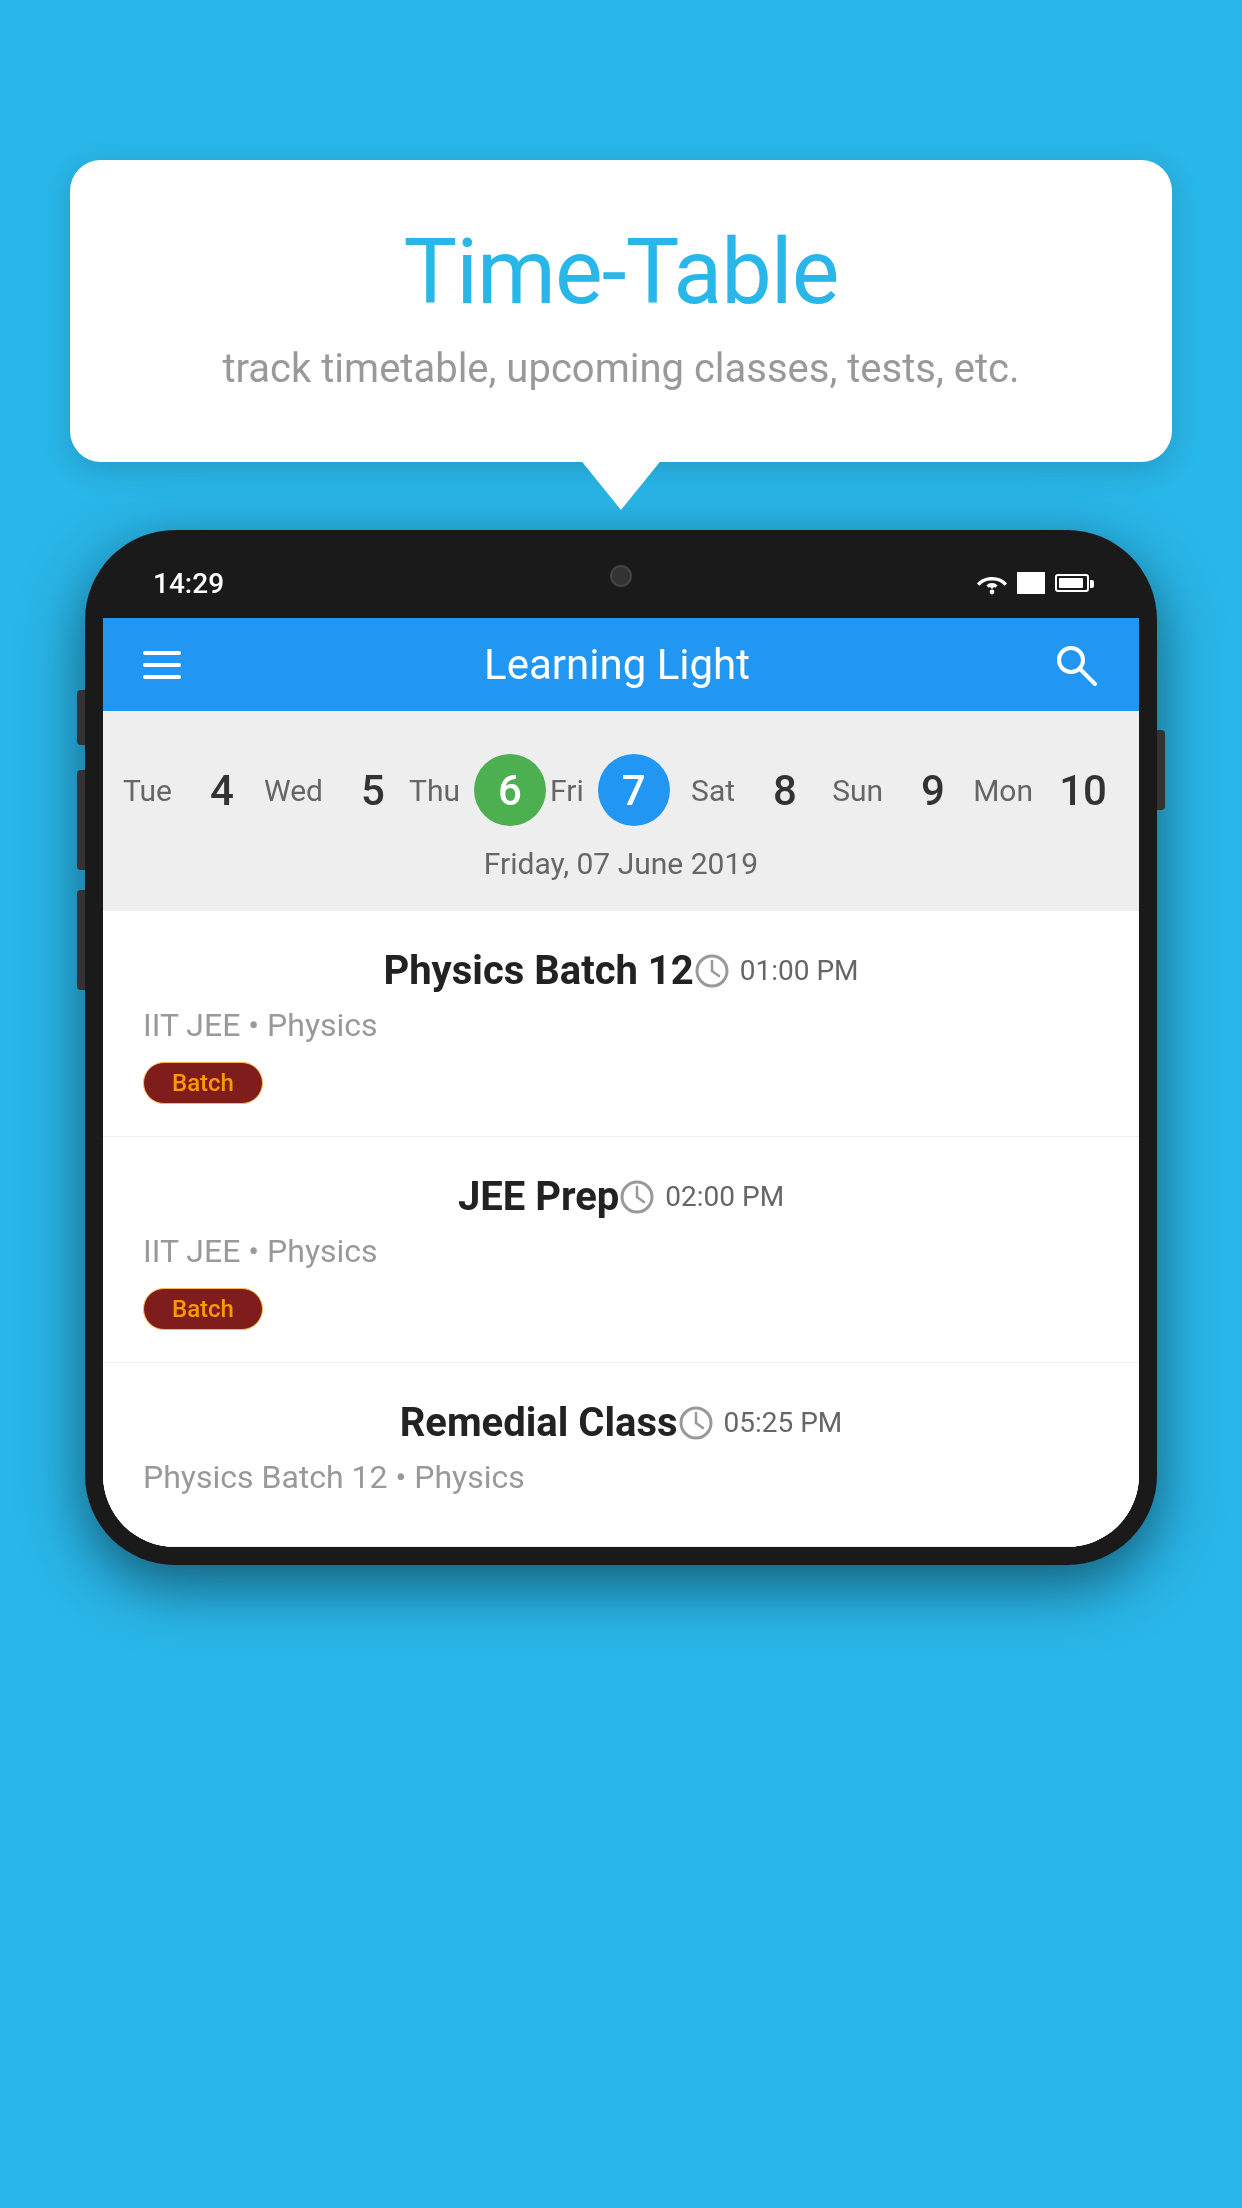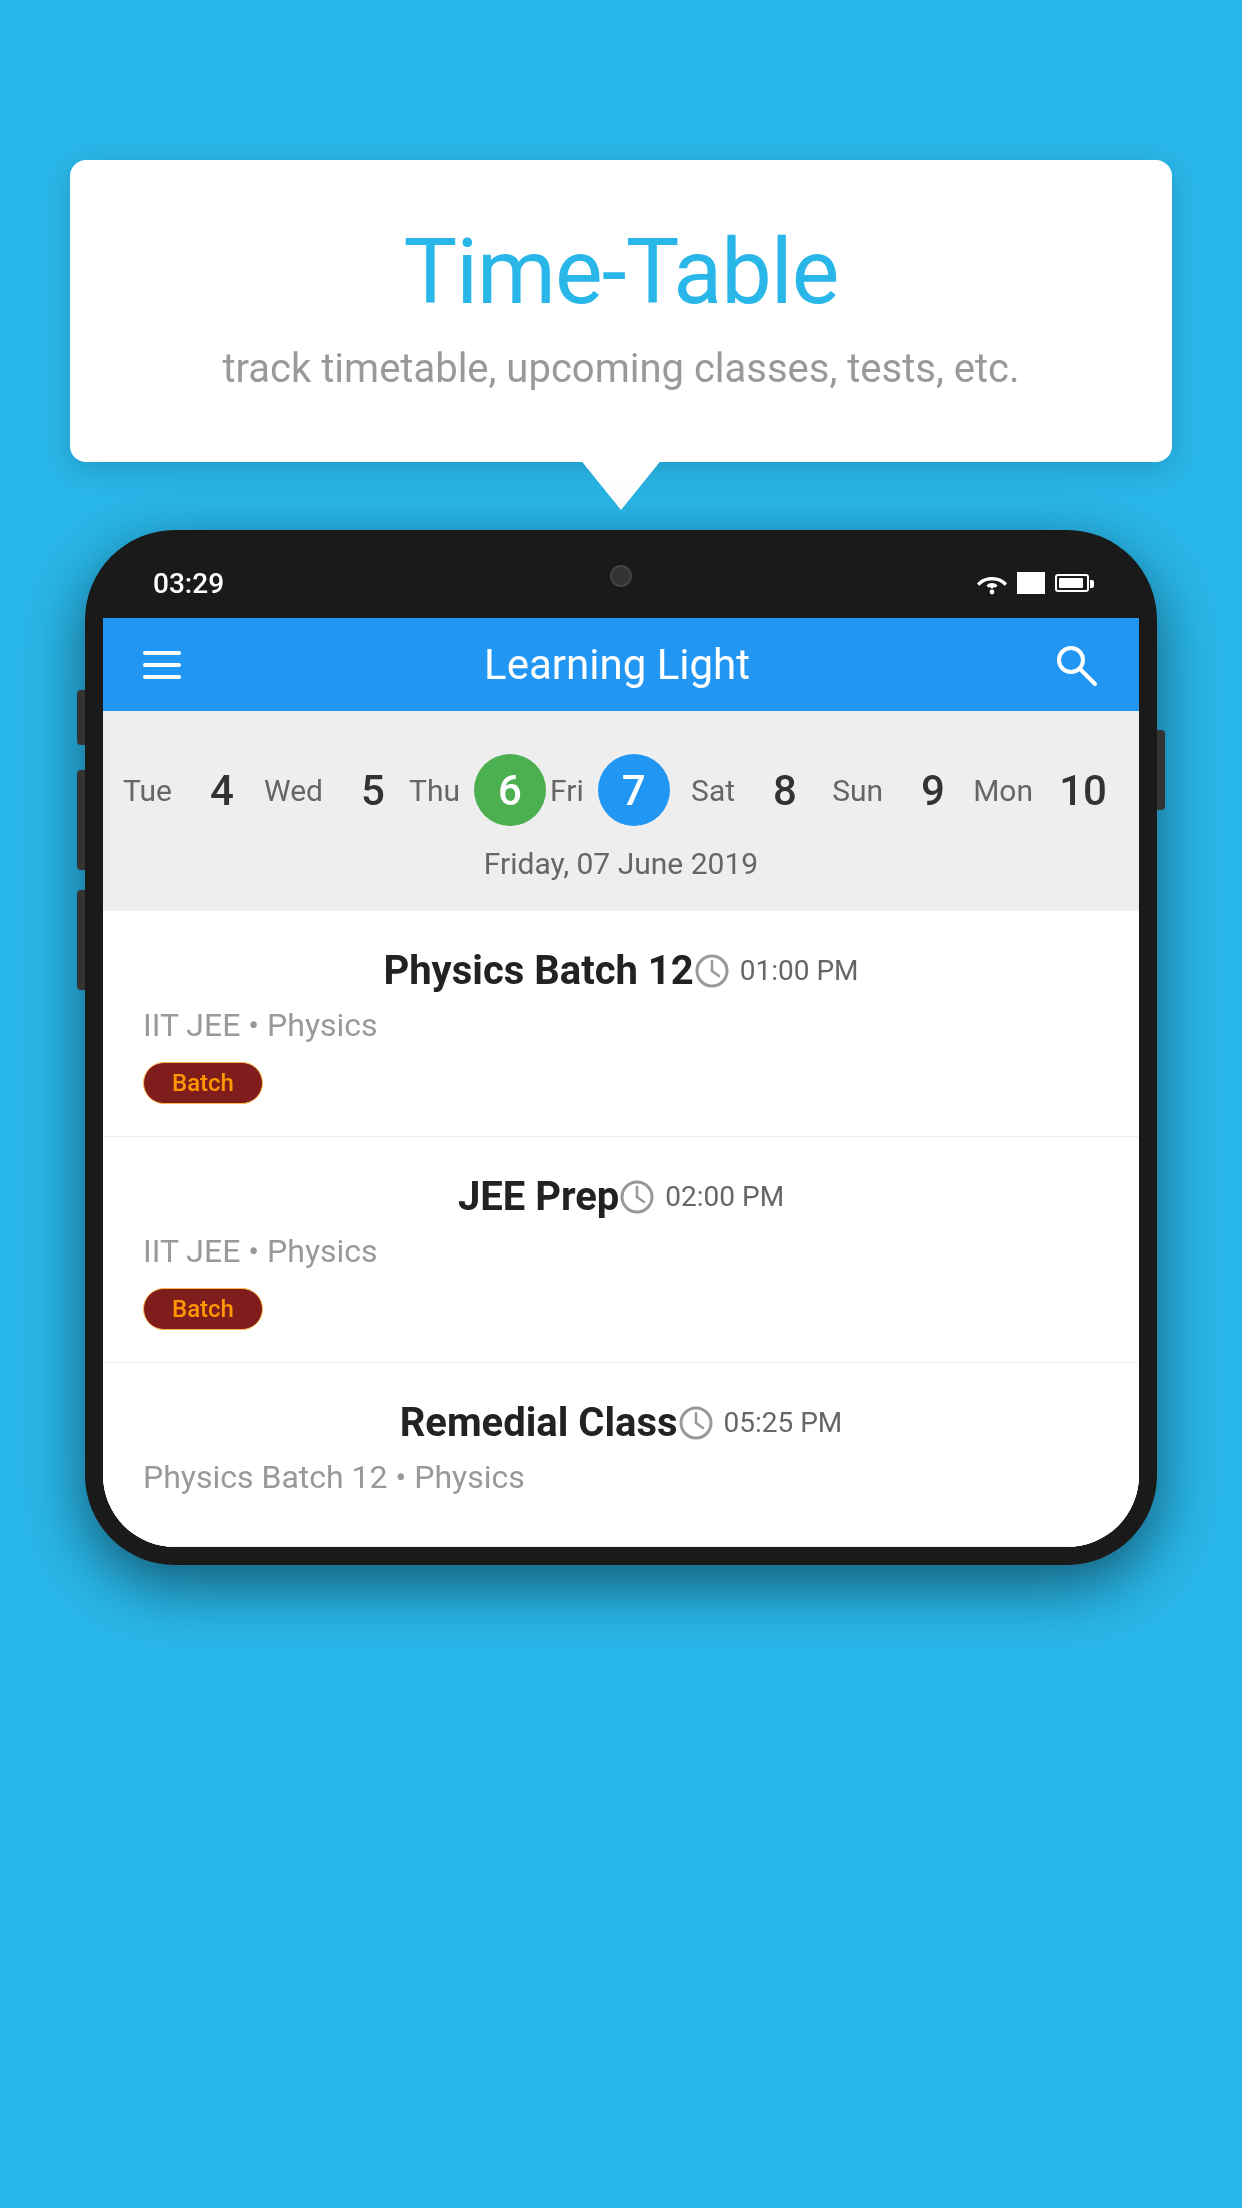--- a/index.html
+++ b/index.html
@@ -14,21 +14,21 @@
       position: relative;
     }
 
     
     .tooltip-card {
       position: absolute;
       top: 160px;
       left: 70px;
       right: 70px;
       background: white;
-      border-radius: 16px;
+      border-radius: 31px;
       padding: 60px 54px 70px;
       text-align: center;
       box-shadow: 0 8px 30px rgba(0,0,0,0.15);
     }
 
     .tooltip-card::after {
       content: '';
       position: absolute;
       bottom: -48px;
       left: 50%;
@@ -368,21 +368,21 @@
 
 <div class="phone-wrapper">
   <div class="phone-frame">
 
     <div class="phone-side-btn-right"></div>
     <div class="phone-side-btn-left1"></div>
     <div class="phone-side-btn-left2"></div>
     <div class="phone-side-btn-left3"></div>
 
     <div class="phone-top-bar">
-      <span class="phone-time">03:29</span>
+      <span class="phone-time">14:29</span>
       <div class="phone-notch">
         <div class="phone-camera"></div>
       </div>
       <div class="status-icons">
 
         <svg width="30" height="24" viewBox="0 0 30 24" fill="white">
           <path d="M15 18l3-3a4 4 0 0 0-6 0l3 3z"></path>
           <path d="M15 18l-3-3a8 8 0 0 1 6 0l-3 3z" fill="none"></path>
           <path d="M15 6C9 6 3.6 8.4 0 12.4l2.4 2.4A16 16 0 0 1 15 9.6a16 16 0 0 1 12.6 5.2L30 12.4A19.8 19.8 0 0 0 15 6z"></path>
           <path d="M15 12a8 8 0 0 0-5.6 2.4l2.4 2.4a4.4 4.4 0 0 1 6.4 0l2.4-2.4A8 8 0 0 0 15 12z"></path>

